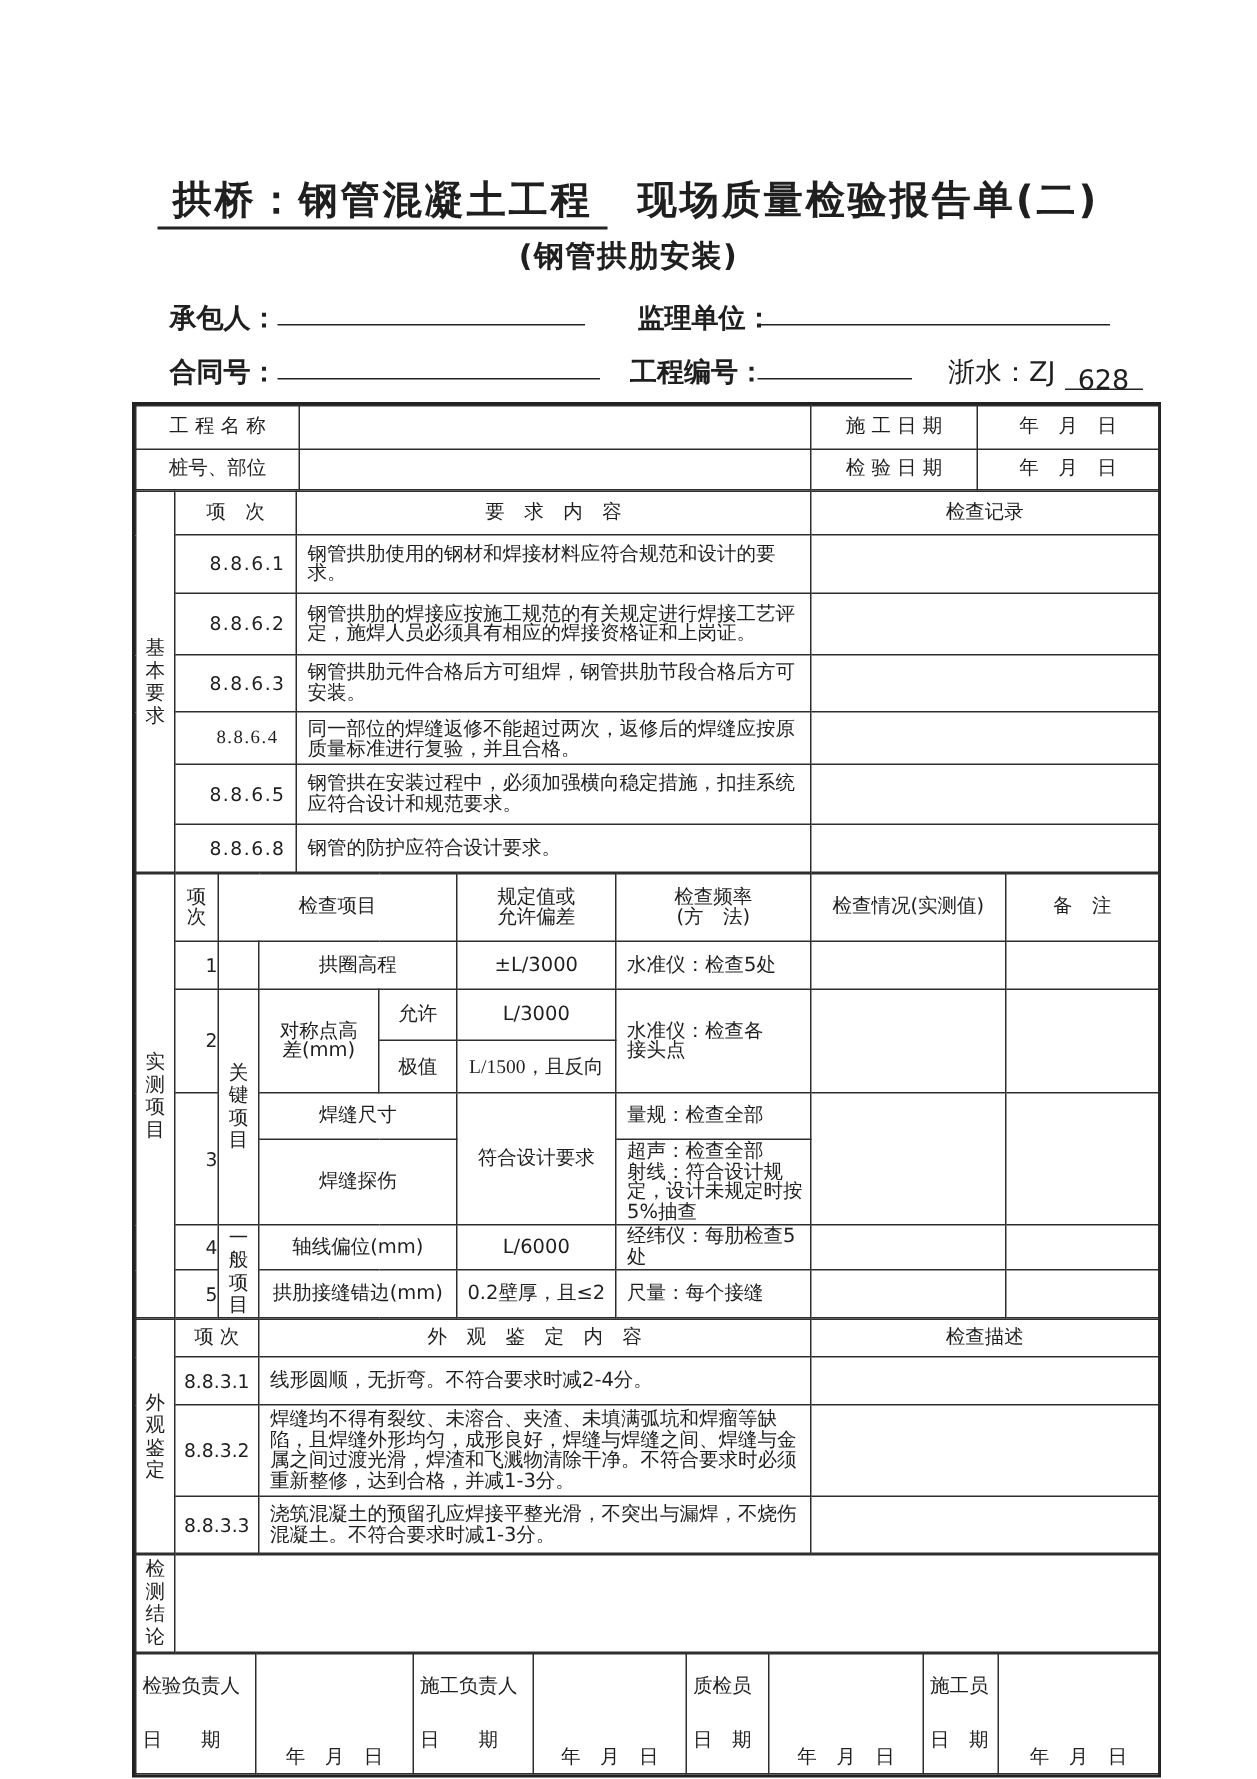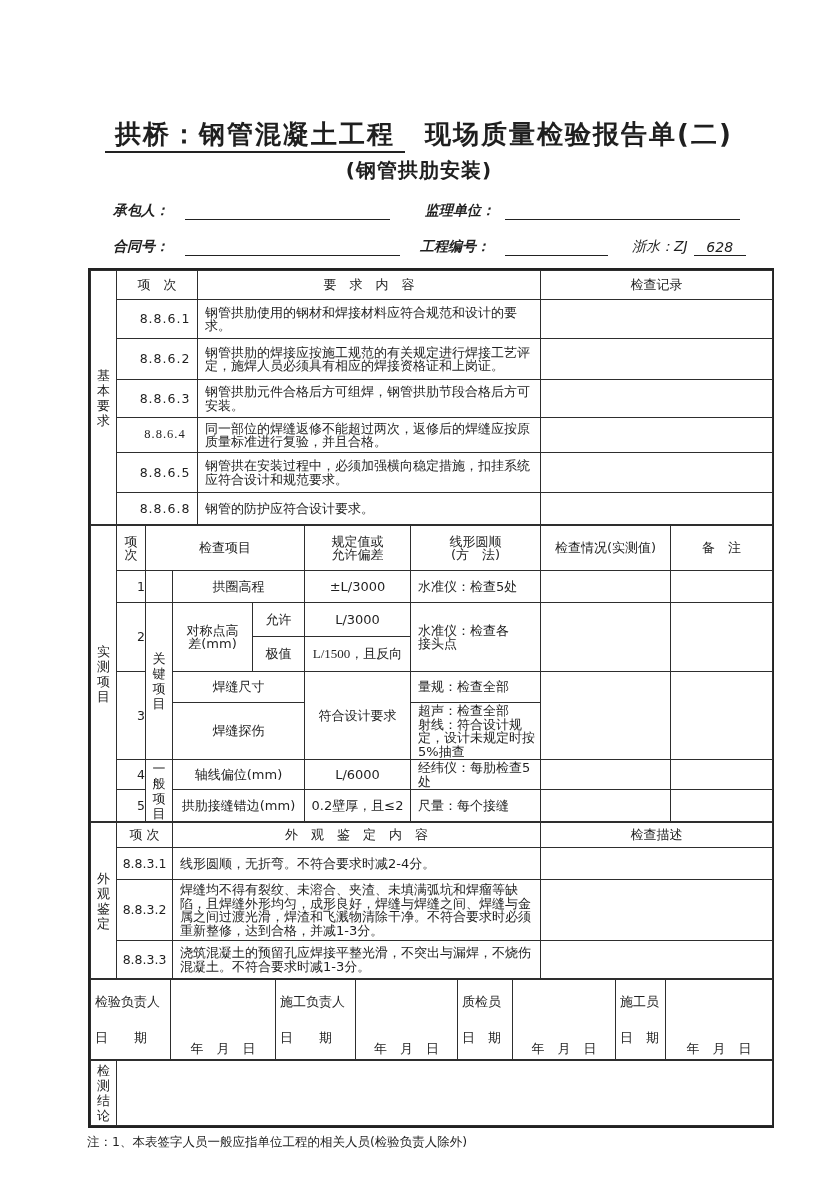--- a/index.html
+++ b/index.html
@@ -4,21 +4,21 @@
 <style>
   html,body{margin:0;padding:0;background:#ffffff;}
   body{width:838px;height:1186px;font-family:"DejaVu Sans","Liberation Sans",sans-serif;color:#1f1f1f;}
   .sheet{position:relative;width:838px;height:1186px;overflow:hidden;}
   .content{width:682px;margin-left:88px;}
   
   .doc-header{padding-top:118px;}
   .title-line{text-align:center;font-size:26px;font-weight:bold;letter-spacing:2px;line-height:32px;white-space:nowrap;}
   .title-underlined{border-bottom:2px solid #222;padding:0 10px 2px 10px;margin-right:20px;}
   .subtitle{text-align:center;font-size:20px;font-weight:bold;letter-spacing:1px;margin-top:7px;}
-  .field-row{display:flex;align-items:flex-end;margin-top:16px;font-size:14px;font-weight:bold;height:20px;font-style:italic;}
+  .field-row{display:flex;align-items:flex-start;margin-top:16px;font-size:18px;font-weight:bold;height:20px;}
   .flabel{display:inline-block;white-space:nowrap;}
   .fline{display:inline-block;border-bottom:1.5px solid #222;height:16px;}
   .code-wrap{display:flex;align-items:flex-end;margin-left:24px;font-weight:normal;}
   .code-line{text-align:center;font-weight:normal;}
   
   .tables{margin-top:12px;border:2.2px solid #222;width:682px;box-sizing:content-box;}
   table{border-collapse:collapse;table-layout:fixed;width:682px;}
   td{border:1.4px solid #2e2e2e;font-size:13px;line-height:13.5px;padding:1px 4px;white-space:pre-line;vertical-align:middle;overflow:hidden;word-break:break-all;}
   td.ctr{text-align:center;}
   td.lft{text-align:left;padding-left:7px;}
@@ -65,20 +65,42 @@
           <span>浙水：ZJ</span>
           <span class="fline code-line" style="width:52px;margin-left:6px;">628</span>
         </span>
       </div>
     </div>
   </div>
 
   <div class="content">
     <div class="tables">
 
+      <table>
+        <colgroup>
+            <col style="width:109px;">
+            <col style="width:341px;">
+            <col style="width:111px;">
+            <col style="width:121px;">
+          </colgroup>
+        <tbody>
+            <tr class="h26">
+          <td class="ctr">工 程 名 称</td>
+          <td></td>
+          <td class="ctr">施 工 日 期</td>
+          <td class="ctr">年　月　日</td>
+        </tr>
+        <tr class="h24">
+          <td class="ctr">桩号、部位</td>
+          <td></td>
+          <td class="ctr">检 验 日 期</td>
+          <td class="ctr">年　月　日</td>
+        </tr>
+      </tbody>
+        </table>
 
       <table>
         <colgroup>
             <col style="width:26px;">
             <col style="width:81px;">
             <col style="width:343px;">
             <col style="width:232px;">
           </colgroup>
         <tbody>
             <tr class="h26">
@@ -133,21 +155,21 @@
             <col style="width:102px;">
           </colgroup>
         <tbody>
             <tr class="h42">
           <td class="vcell" rowspan="8"><span class="vtext">实测项目</span></td>
           <td class="ctr">项
 次</td>
           <td class="ctr" colspan="3">检查项目</td>
           <td class="ctr">规定值或
 允许偏差</td>
-          <td class="ctr">线形圆顺
+          <td class="ctr">检查频率
 (方　法)</td>
           <td class="ctr">检查情况(实测值)</td>
           <td class="ctr">备　注</td>
         </tr>
         <tr class="h29">
           <td class="num">1</td>
           <td></td>
           <td class="ctr" colspan="2">拱圈高程</td>
           <td class="ctr">±L/3000</td>
           <td class="lft">水准仪：检查5处</td>
@@ -223,20 +245,33 @@
           <td></td>
         </tr>
         <tr class="h58">
           <td class="num" style="letter-spacing:0;padding:1px 1px;">8.8.3.2</td>
           <td class="lft">焊缝均不得有裂纹、未溶合、夹渣、未填满弧坑和焊瘤等缺陷，且焊缝外形均匀，成形良好，焊缝与焊缝之间、焊缝与金属之间过渡光滑，焊渣和飞溅物清除干净。不符合要求时必须重新整修，达到合格，并减1-3分。</td>
           <td></td>
         </tr>
         <tr class="h35">
           <td class="num" style="letter-spacing:0;padding:1px 1px;">8.8.3.3</td>
           <td class="lft">浇筑混凝土的预留孔应焊接平整光滑，不突出与漏焊，不烧伤混凝土。不符合要求时减1-3分。</td>
+          <td></td>
+        </tr>
+      </tbody>
+        </table>
+
+      <table>
+        <colgroup>
+            <col style="width:26px;">
+            <col style="width:656px;">
+          </colgroup>
+        <tbody>
+            <tr class="h62">
+          <td class="vcell"><span class="vtext">检测结论</span></td>
           <td></td>
         </tr>
       </tbody>
         </table>
 
       <table>
         <colgroup>
             <col style="width:80px;">
             <col style="width:105px;">
             <col style="width:80px;">
@@ -273,31 +308,18 @@
             <div class="sig-block">
               <div class="sig-role">施工员</div>
               <div class="sig-date-label">日　期</div>
             </div>
           </td>
           <td class="sig-date">年　月　日</td>
         </tr>
       </tbody>
         </table>
 
-      <table>
-        <colgroup>
-            <col style="width:26px;">
-            <col style="width:656px;">
-          </colgroup>
-        <tbody>
-            <tr class="h62">
-          <td class="vcell"><span class="vtext">检测结论</span></td>
-          <td></td>
-        </tr>
-      </tbody>
-        </table>
-
     </div>
   </div>
 
   <div class="note">注：1、本表签字人员一般应指单位工程的相关人员(检验负责人除外)</div>
 
 </div>
 
 </body></html>

